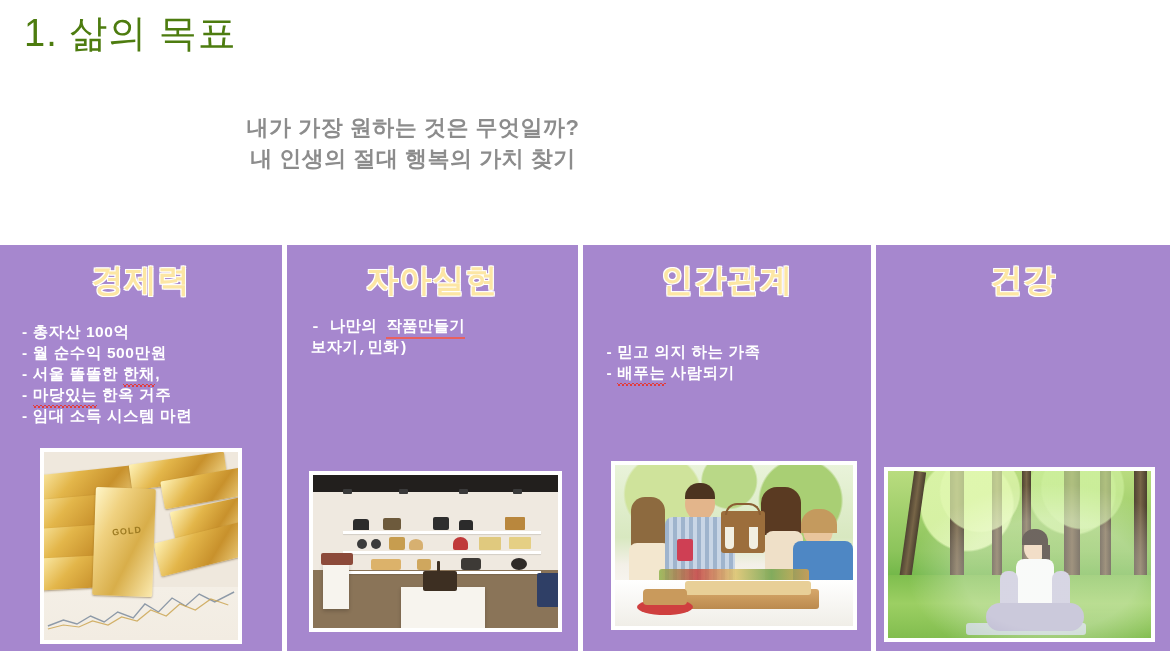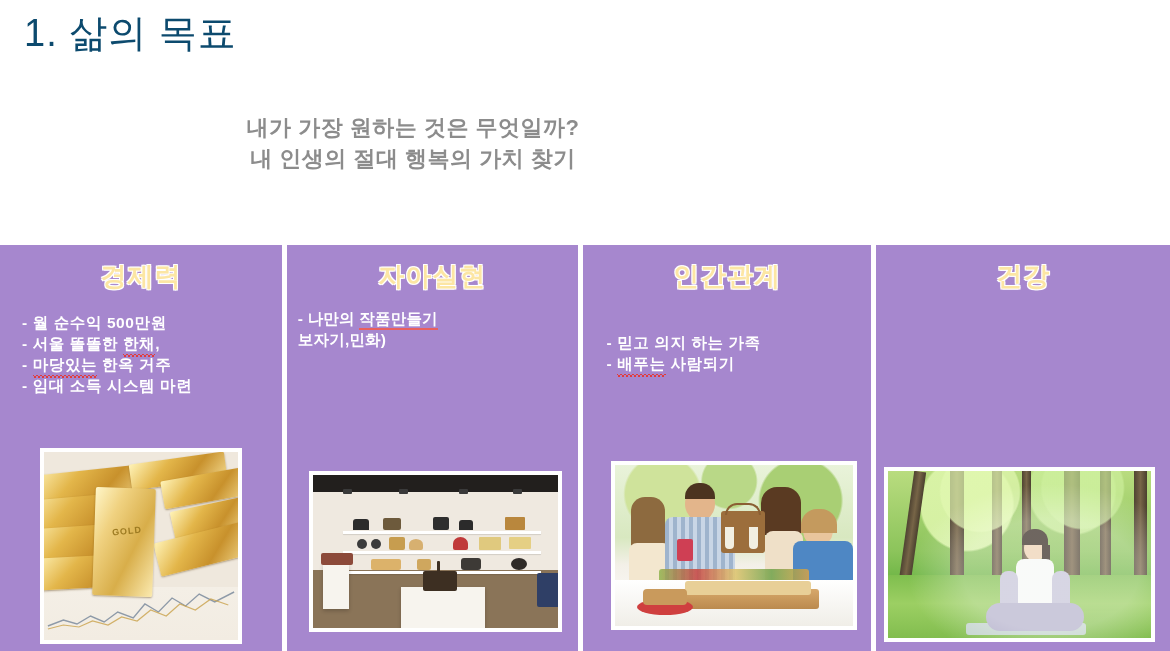--- a/index.html
+++ b/index.html
@@ -10,21 +10,21 @@
     overflow:hidden;
     position:relative;
   }
 
   
   #slide-title {
     position:absolute;
     left:24px; top:8px;
     font-size:38px;
     font-weight:400;
-    color:#0c4a6e;
+    color:#4d7c0f;
     letter-spacing:1px;
     white-space:nowrap;
   }
   #subtitle-block {
     position:absolute;
     left:0; top:112px;
     width:1006px;
     text-align:center;
     padding-right:180px;
   }
@@ -54,21 +54,21 @@
     align-items:center;
     overflow:hidden;
   }
   .col-0 { width:283px; }
   .col-1 { width:292px; }
   .col-2 { width:290px; }
   .col-3 { width:295px; }
 
   .col-heading {
     margin-top:14px;
-    font-size:26px;
+    font-size:32px;
     font-weight:bold;
     color:#FCE6A4;
     letter-spacing:1px;
     text-shadow:
       -1px -1px 0 #ffffff,
        1px -1px 0 #ffffff,
       -1px  1px 0 #ffffff,
        1px  1px 0 #ffffff,
        0 0 2px rgba(255,255,255,.7);
     white-space:nowrap;
@@ -79,21 +79,21 @@
     color:#ffffff;
     font-weight:bold;
     font-size:15.5px;
     line-height:21px;
     letter-spacing:0.2px;
   }
   .bullets .li { white-space:nowrap; }
 
   
   .col-0 .bullets { margin-top:18px; padding-left:22px; }
-  .col-1 .bullets { margin-top:14px; padding-left:11px; }
+  .col-1 .bullets { margin-top:14px; padding-left:24px;font-family:Liberation Mono, monospace; }
   .col-2 .bullets { margin-top:38px; padding-left:24px; }
   .col-3 .bullets { margin-top:38px; padding-left:14px; }
 
   .col-2 .bullets, .col-0 .bullets { letter-spacing:0.6px; }
 
   
   .sq {
     position:relative;
     display:inline-block;
   }
@@ -215,20 +215,24 @@
   <div class="subtitle-line">내가 가장 원하는 것은 무엇일까?</div>
   <div class="subtitle-line">내 인생의 절대 행복의 가치 찾기</div>
 </div>
 
 <div id="columns-band">
 
   <div class="column col-0">
     <div class="col-heading">경제력</div>
 
     <div class="bullets">
+      <div class="li">
+        <span>-</span>
+        <span>총자산 100억</span>
+      </div>
       <div class="li">
         <span>-</span>
         <span>월 순수익 500만원</span>
       </div>
       <div class="li">
         <span>-</span>
         <span>  서울 똘똘한 </span><span class="sq">한채</span><span>,</span>
       </div>
       <div class="li">
         <span>-</span>

